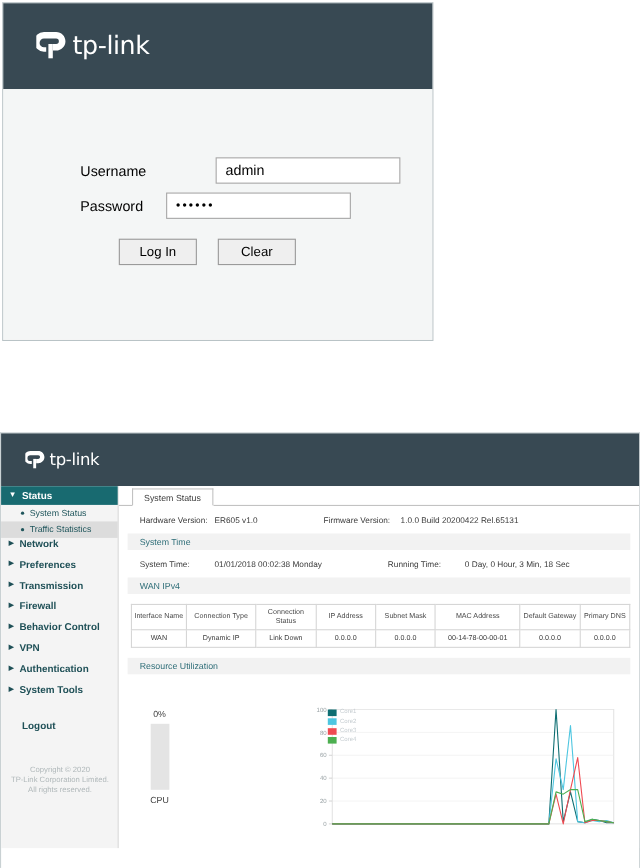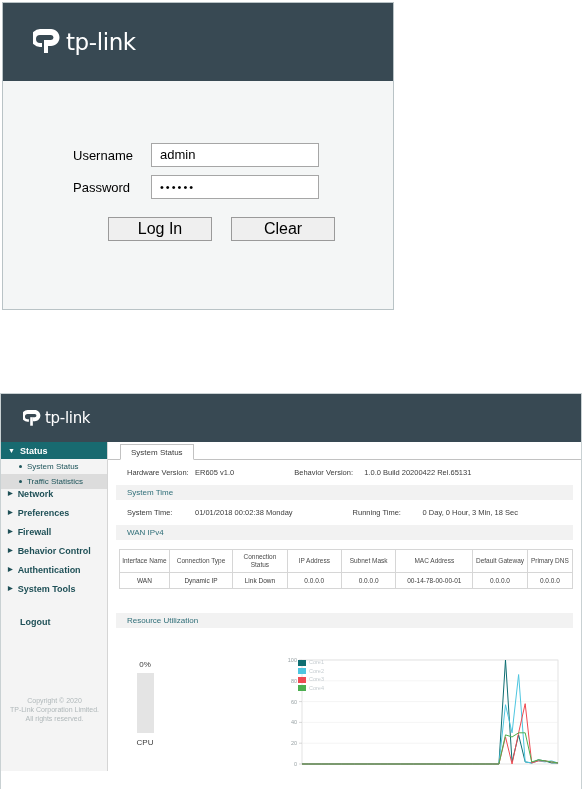--- a/index.html
+++ b/index.html
@@ -30,41 +30,41 @@
     color:#ffffff;font-size:23px;letter-spacing:-0.4px;
     font-family:"DejaVu Sans", sans-serif;
   }
   .login-body{
     height:228px;background:#f4f6f6;
     position:relative;
   }
   .form-row{
     position:absolute;display:flex;align-items:center;
   }
-  .form-row.r1{left:70px;top:62px;}
+  .form-row.r1{left:70px;top:62px;gap:45px;}
   .form-row.r2{left:70px;top:94px;}
   .form-label{
     width:78px;font-size:13px;color:#000;
     font-family:"Liberation Sans", sans-serif;
   }
   .text-input{
     width:168px;height:24px;
     border:1px solid #a6a6a6;background:#ffffff;
     box-sizing:border-box;
     font-size:13px;color:#000;
     padding:0 8px;line-height:22px;
     font-family:"Liberation Sans", sans-serif;
   }
   .pw-dots{letter-spacing:2px;font-size:11px;line-height:22px;}
   .btn-row{position:absolute;left:105px;top:136px;display:flex;gap:19px;}
   .btn{
-    width:104px;height:24px;
+    width:71px;height:24px;
     border:1px solid #9a9a9a;
     background:#efefef;
-    font-size:16px;color:#000;
+    font-size:12px;color:#000;
     display:flex;align-items:center;justify-content:center;
     box-sizing:border-box;cursor:pointer;
     font-family:"Liberation Sans", sans-serif;
   }
 
   
   .admin{
     position:absolute;left:0;top:393px;
     width:582px;height:396px;
     border:1px solid #c9d1d3;border-bottom:none;
@@ -264,25 +264,33 @@
       <div class="navitem">
         <span class="arrow">▶</span>
         <span>Network</span>
       </div>
       <div class="navitem">
         <span class="arrow">▶</span>
         <span>Preferences</span>
       </div>
       <div class="navitem">
         <span class="arrow">▶</span>
+        <span>Transmission</span>
+      </div>
+      <div class="navitem">
+        <span class="arrow">▶</span>
         <span>Firewall</span>
       </div>
       <div class="navitem">
         <span class="arrow">▶</span>
         <span>Behavior Control</span>
+      </div>
+      <div class="navitem">
+        <span class="arrow">▶</span>
+        <span>VPN</span>
       </div>
       <div class="navitem">
         <span class="arrow">▶</span>
         <span>Authentication</span>
       </div>
       <div class="navitem">
         <span class="arrow">▶</span>
         <span>System Tools</span>
       </div>
 
@@ -300,21 +308,21 @@
       <div class="tabbar">
         <div class="tab">System Status</div>
       </div>
 
       <div class="kv-row pad">
         <div class="kv">
           <span class="k">Hardware Version:</span>
           <span class="v">ER605  v1.0</span>
         </div>
         <div class="kv second">
-          <span class="k">Behavior Version:</span>
+          <span class="k">Firmware Version:</span>
           <span class="v">1.0.0 Build 20200422 Rel.65131</span>
         </div>
       </div>
 
       <div class="sec-head">System Time</div>
       <div class="kv-row pad">
         <div class="kv">
           <span class="k">System Time:</span>
           <span class="v">01/01/2018 00:02:38 Monday</span>
         </div>
@@ -347,21 +355,21 @@
               <td>0.0.0.0</td>
               <td>0.0.0.0</td>
               <td>00-14-78-00-00-01</td>
               <td>0.0.0.0</td>
               <td>0.0.0.0</td>
             </tr>
           </tbody>
         </table>
       </div>
 
-      <div class="sec-head" style="margin-top:24px;">Resource Utilization</div>
+      <div class="sec-head" style="margin-top:9px;">Resource Utilization</div>
 
       <div class="res-area">
         <div class="gauges">
           <div class="gauge">
             <div class="pct">0%</div>
             <div class="bar">
               <div class="fill" id="cpu-fill" style="height: 0%;"></div>
             </div>
             <div class="cap">CPU</div>
           </div>

